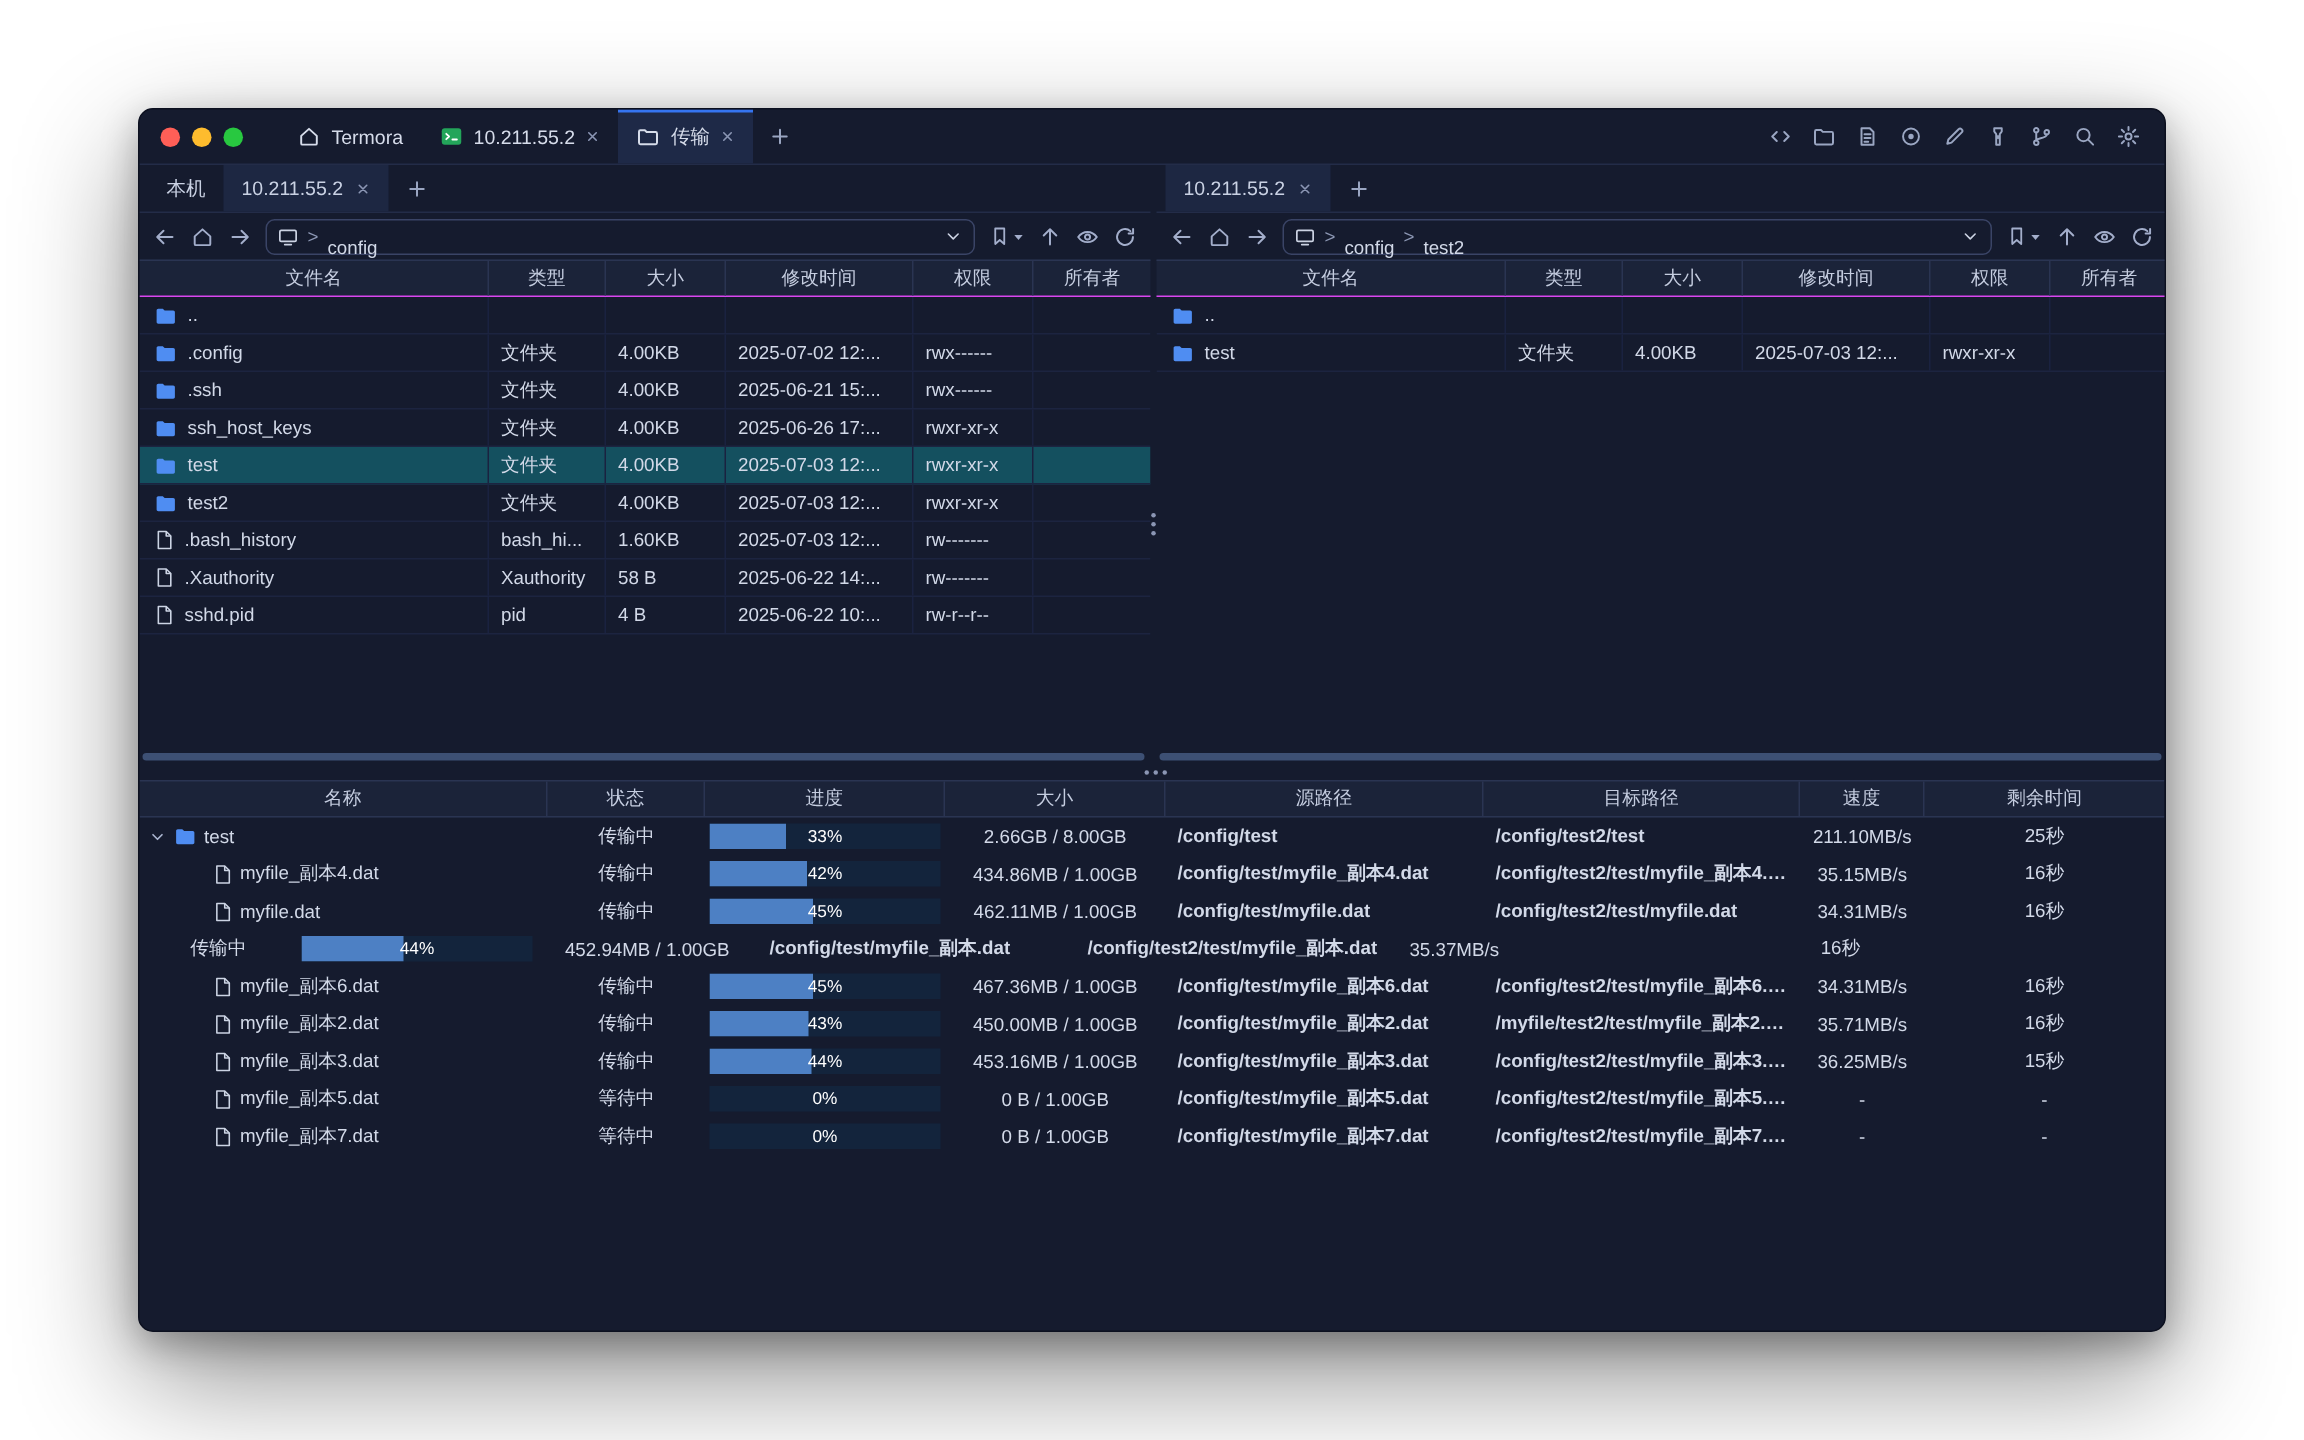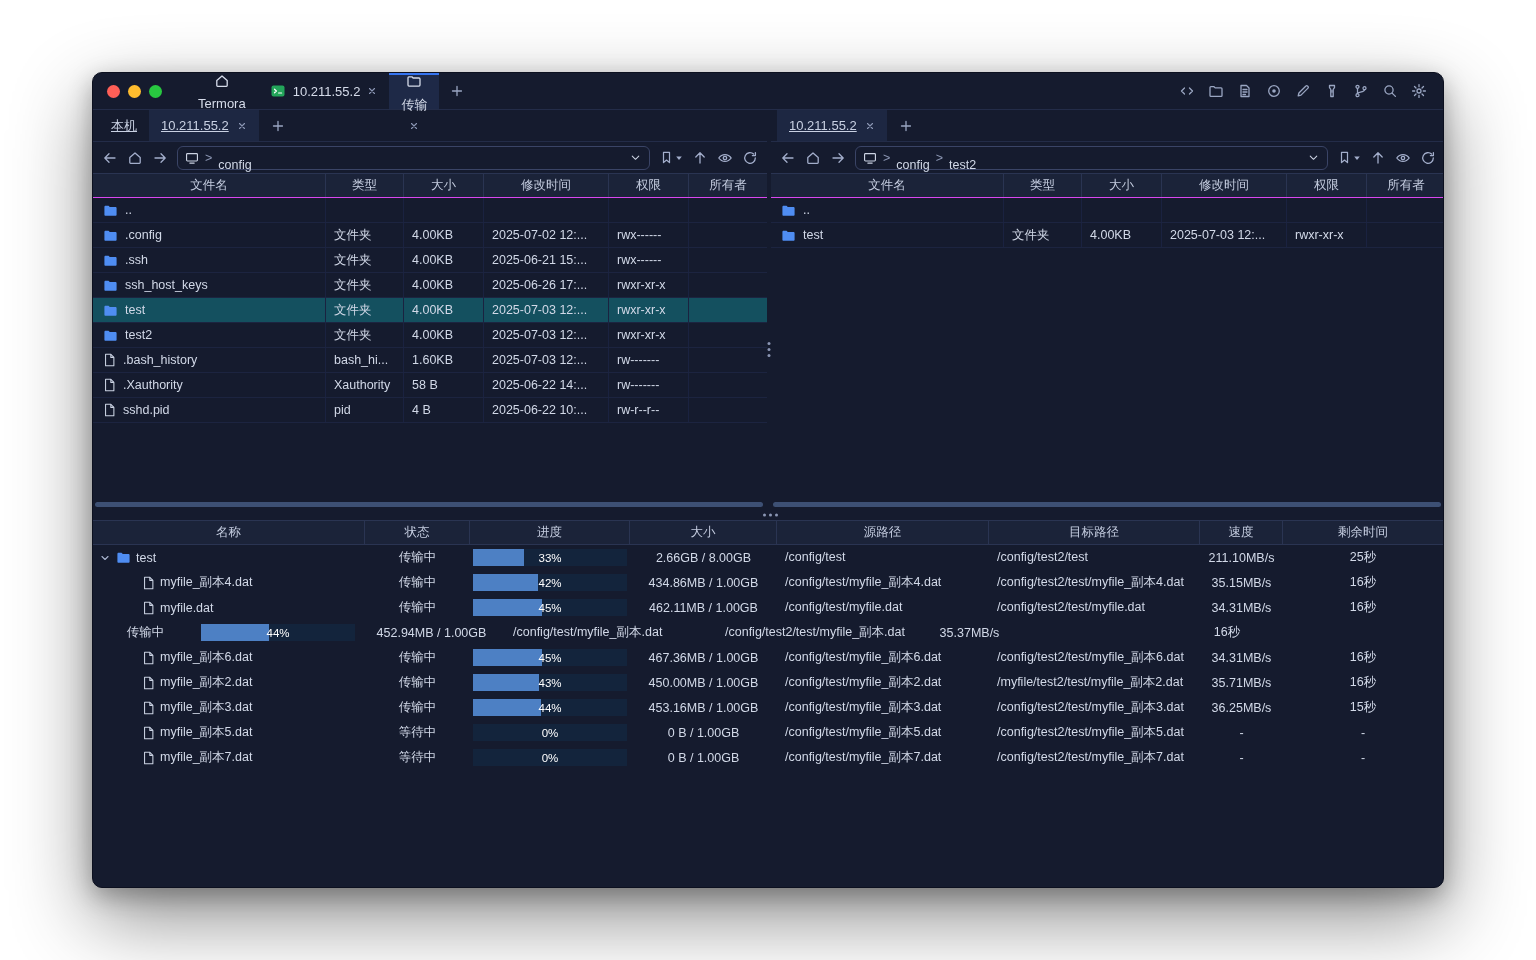--- a/index.html
+++ b/index.html
@@ -17,37 +17,37 @@
     border:1px solid #0c101f;
     display:flex; flex-direction:column;
     color:#d3dae9; font-size:13px;
   }
   
   .titlebar{ height:37px; flex:none; display:flex; align-items:stretch; border-bottom:1px solid #232c48; }
   .lights{ display:flex; align-items:center; gap:8px; padding:0 14px 0 14px; }
   .light{ width:13px; height:13px; border-radius:50%; }
   .light.red{ background:#ff5f57; } .light.yellow{ background:#febc2e; } .light.green{ background:#28c840; }
   .tb-tab{ display:flex; align-items:center; gap:7px; padding:0 12px; position:relative; color:#d6dcea; }
-  .tb-tab.app{ margin-left:10px;flex-direction:column; }
-  .tb-tab.active{ background:#1e2947;flex-direction:column; }
+  .tb-tab.app{ margin-left:10px; }
+  .tb-tab.active{ background:#1e2947; }
   .tb-tab.active::before{ content:""; position:absolute; left:0; right:0; top:0; height:2px; background:#3574f0; }
   .tb-plus{ display:flex; align-items:center; padding:0 10px; color:#9aa6c2; }
   .tb-toolbar{ margin-left:auto; display:flex; align-items:center; gap:13px; padding-right:16px; color:#9aa6c2; }
   .tb-ic{ display:inline-flex; }
   .ic{ display:inline-flex; align-items:center; justify-content:center; }
   .ic.close{ color:#8b96b4; }
   
   .sftp{ height:400px; flex:none; display:flex; position:relative; }
   .fpanel{ width:674px; flex:none; display:flex; flex-direction:column; position:relative; }
   .vsplit{ width:4px; flex:none; position:relative; }
   .grip-v{ position:absolute; left:50%; top:238px; width:3px; height:3px; border-radius:50%;
     background:#8b96b4; transform:translateX(-50%);
     box-shadow:0 -6px 0 #8b96b4, 0 6px 0 #8b96b4; }
   .ptabs{ height:32px; flex:none; display:flex; align-items:stretch; border-bottom:1px solid #232c48; padding-left:6px; }
-  .ptab{ display:flex; align-items:center; gap:8px; padding:0 12px; color:#c9d1e3;text-decoration:underline; }
+  .ptab{ display:flex; align-items:center; gap:8px; padding:0 12px; color:#c9d1e3; }
   .ptab.active{ background:#1d2742; }
   .ptab-plus{ display:flex; align-items:center; padding:0 11px; color:#9aa6c2; }
   .navbar{ height:31px; flex:none; display:flex; align-items:center; gap:9px; padding:0 9px; color:#a3aecb; }
   .nav-ic{ display:inline-flex; }
   .crumb-field{ flex:1; height:24px; min-width:0; border:1px solid #3a4466; border-radius:6px;
     display:flex; align-items:center; gap:6px; padding:0 7px; color:#ccd3e3; font-size:12.5px; }
   .crumb-segs{ display:flex; align-items:center; gap:6px; min-width:0; overflow:hidden; }
   .crumb-sep{ color:#8d98b5; }
   .crumb-seg{ color:#d2d9e8;margin-top:15px; }
   .crumb-dd{ margin-left:auto; display:inline-flex; }
@@ -77,21 +77,21 @@
     border-bottom:1px solid #2a3452; font-size:12.5px; color:#c5cde0; }
   .tcol-name{ width:272px; } .tcol-status{ width:105px; } .tcol-prog{ width:160px; }
   .tcol-size{ width:147px; } .tcol-src{ width:212px; } .tcol-dst{ width:211px; }
   .tcol-speed{ width:83px; } .tcol-eta{ flex:1; }
   .trows{ flex:1; overflow:hidden; }
   .trow{ display:flex; height:25px; font-size:12.5px; color:#d2d9e8; }
   .trow .c{ display:flex; align-items:center; padding:0 8px; overflow:hidden; white-space:nowrap; }
   .trow .tname{ gap:5px; padding-right:4px; }
   .trow .chev{ width:12px; flex:none; display:inline-flex; }
   .trow .cstatus, .trow .csize, .trow .cspeed, .trow .ceta{ justify-content:center; }
-  .trow .cpath{ display:block; line-height:25px; text-overflow:ellipsis; }
+  .trow .cpath{ display:block; line-height:25px; text-overflow:ellipsis;font-weight:bold; }
   .trow .cprog{ padding:0 3px; }
   .pbar{ position:relative; width:100%; height:17px; background:#13243c; overflow:hidden; }
   .pfill{ position:absolute; left:0; top:0; bottom:0; background:#4d80c4; }
   .plabel{ position:absolute; inset:0; display:flex; align-items:center; justify-content:center;
     font-size:11.5px; color:#ffffff; }
 </style>
 </head>
 <body>
 
 <div class="window">

